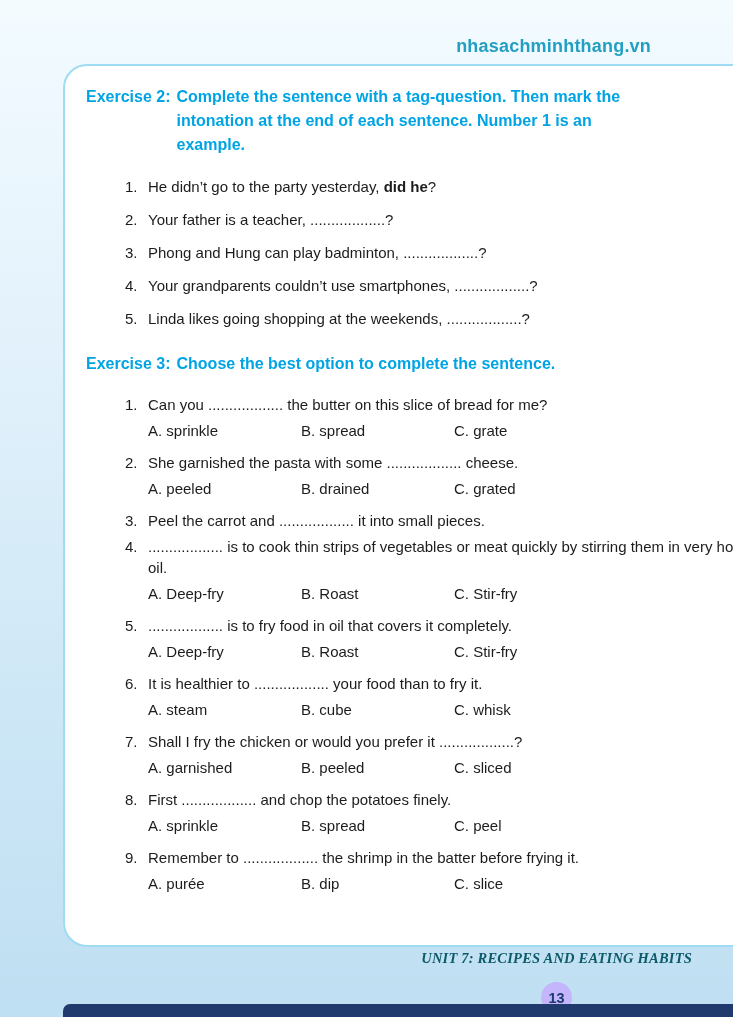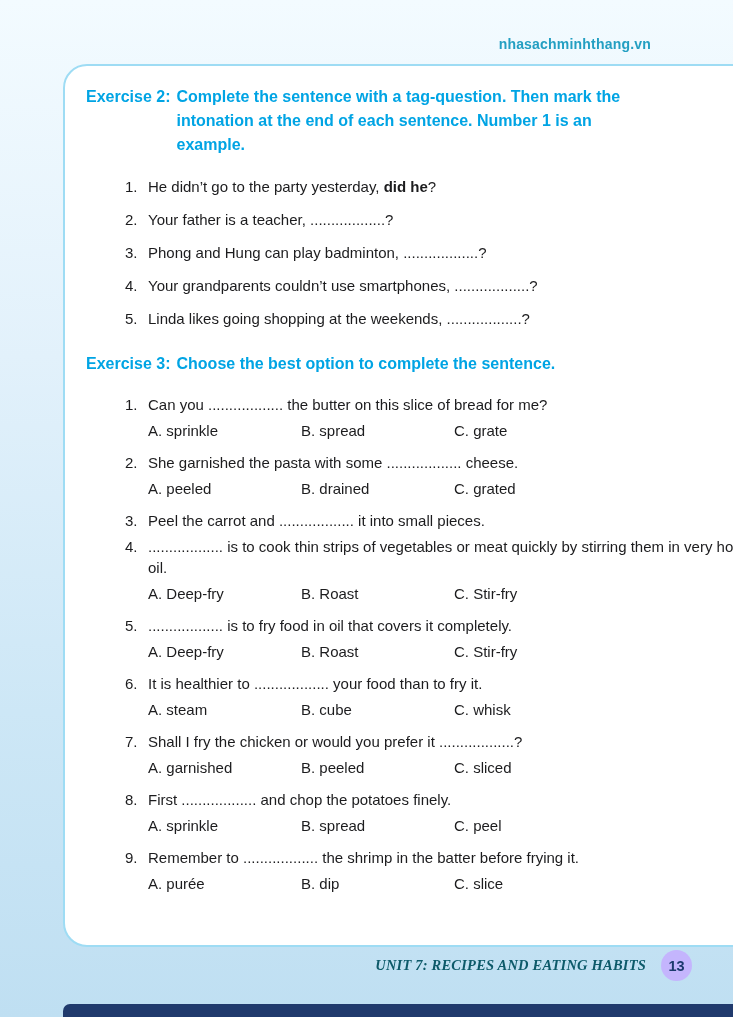--- a/index.html
+++ b/index.html
@@ -6,21 +6,21 @@
   html,body { width:733px; height:1017px; }
   body {
     position:relative;
     font-family:"Liberation Sans", sans-serif;
     background:linear-gradient(180deg,#f3fbff 0%, #e2f1fb 35%, #cde7f6 70%, #bfdff2 100%);
     overflow:hidden;
     color:#1c1c1e;
   }
   .watermark {
     position:absolute; top:36px; right:82px;
-    color:#239fc2; font-weight:bold; font-size:14px; letter-spacing:.2px;
+    color:#239fc2; font-weight:bold; font-size:18px; letter-spacing:.2px;
   }
   .card {
     position:absolute; left:63px; top:64px; width:712px; height:883px;
     background:#ffffff; border:2px solid #9edcf4; border-radius:24px;
     padding:19px 18px 0 21px;
   }
   .heading {
     display:flex; gap:6px;
     color:#00a4e4; font-weight:bold; font-size:16px; line-height:24px;
   }
@@ -35,21 +35,21 @@
   .ex3-heading { margin-top:23px; }
   .ex3-list { margin:18px 0 0 39px; }
   .q-row { display:flex; font-size:15px; line-height:21px; margin-bottom:5px; }
   .opts {
     display:flex; margin:0 0 11px 23px;
     font-size:15px; line-height:21px;
   }
   .opt-a, .opt-b { width:153px; flex:none; }
   .footer {
     position:absolute; top:950px; right:41px;
-    display:flex; align-items:center; gap:15px;
+    display:flex; align-items:center; gap:15px;flex-direction:column;
   }
   .unit {
     font-family:"Liberation Serif", serif; font-style:italic; font-weight:bold;
     font-size:14.5px; color:#0d5a6a; letter-spacing:.2px;
   }
   .page-circle {
     width:31px; height:31px; border-radius:50%;
     background:#c4b5fd; color:#1c3a6e;
     font-weight:bold; font-size:14.5px;
     display:flex; align-items:center; justify-content:center;

